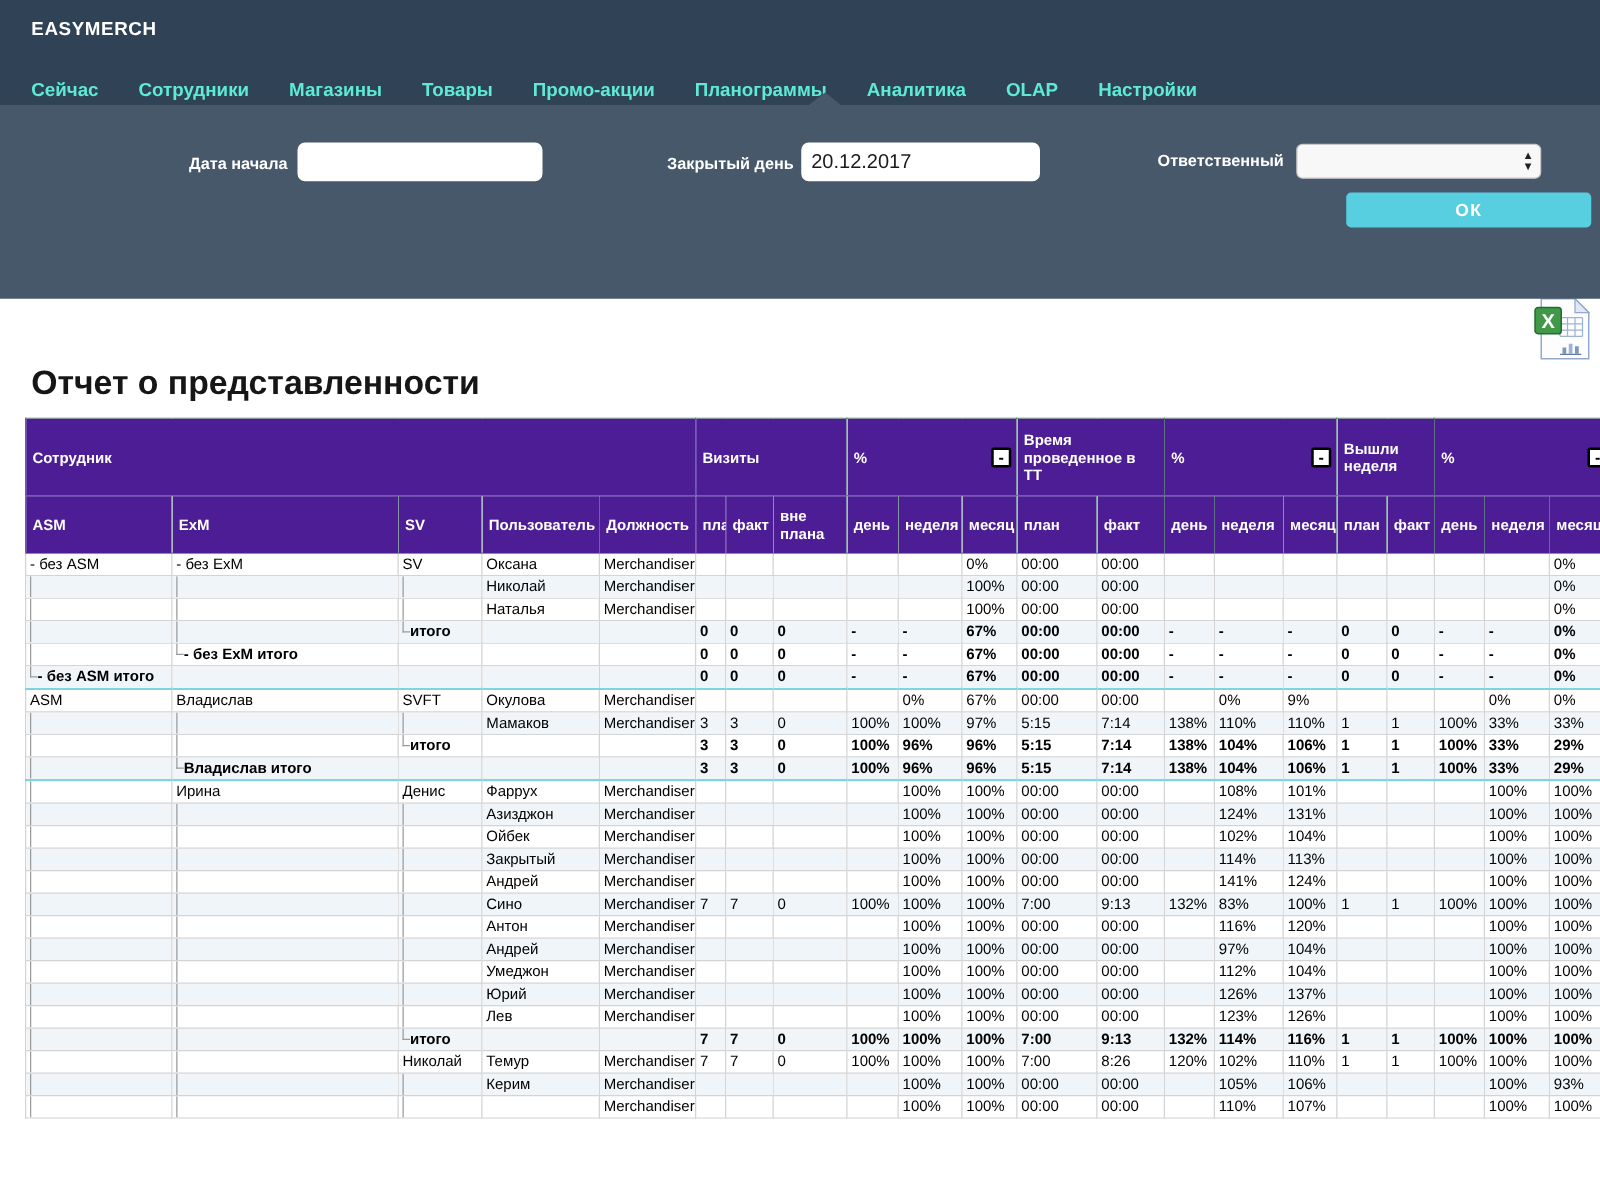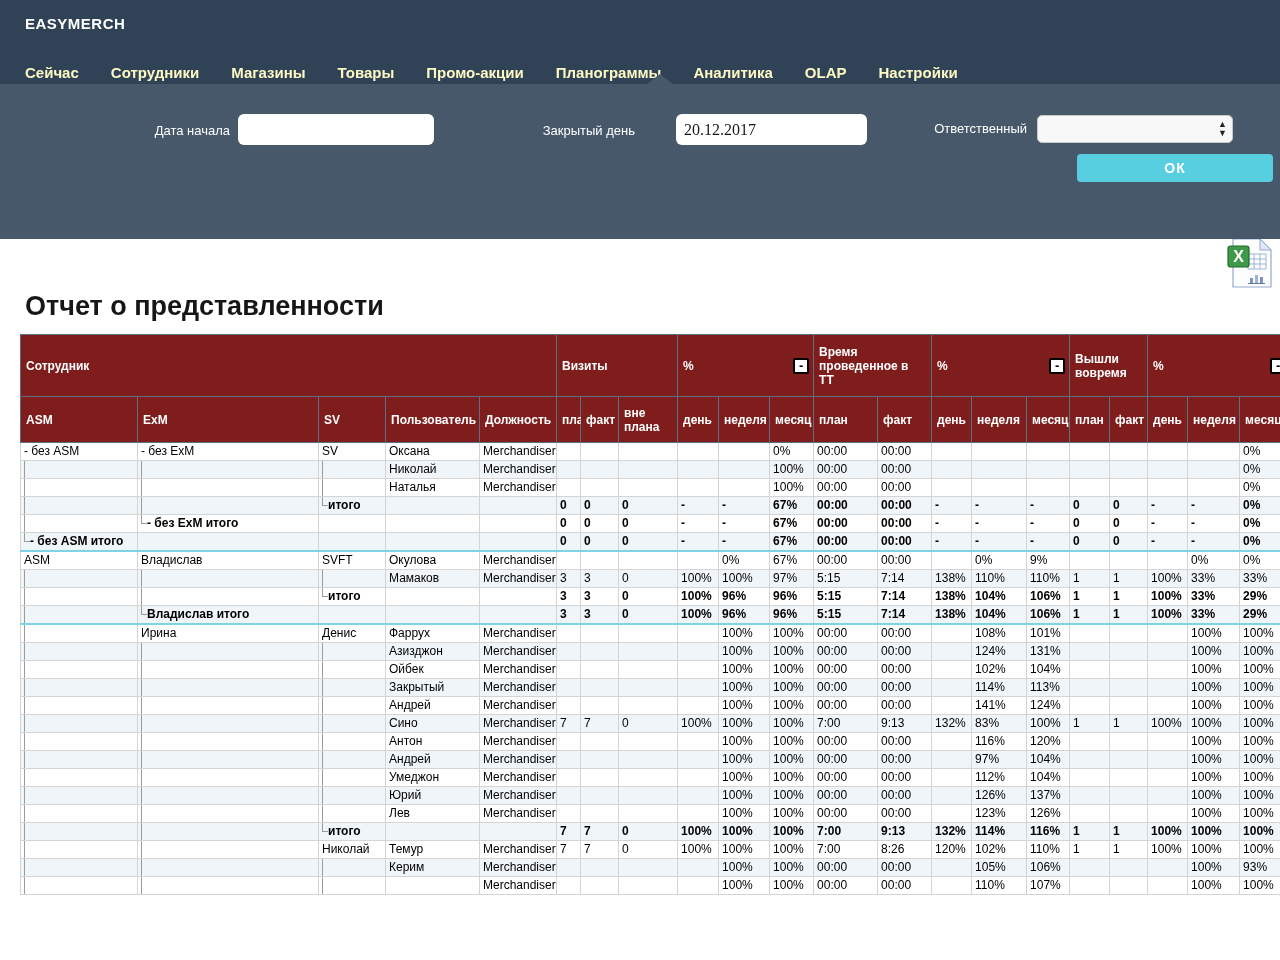--- a/index.html
+++ b/index.html
@@ -11,52 +11,52 @@
   .logo { position:absolute; top:15px; left:25px; font-size:15px; font-weight:700; letter-spacing:.5px; }
   .balance-badge { position:absolute; top:9px; left:50%; transform:translateX(-50%);
     border:2px solid #fff; border-radius:9px; padding:3px 13px; font-size:17px; font-weight:700;
     white-space:nowrap; }
   .balance-badge .val { color:var(--yellow,#f8d74a); }
   .user-links { position:absolute; top:12px; right:10px; text-align:right; font-size:13.5px;
     font-weight:700; line-height:1.45; }
   .user-links a { color:#fff; text-decoration:underline; cursor:pointer; }
   .user-links .sep,.user-links .uname { color:#fff; text-decoration:none; }
   .main-nav { position:absolute; left:25px; top:64px; display:flex; gap:32px; font-size:15px; font-weight:600; }
-  .nav-item { color:#fef9c3; cursor:pointer; white-space:nowrap; }
+  .nav-item { color:#5eead4; cursor:pointer; white-space:nowrap; }
 
   
   .filter-panel { position:relative; height:155px; background:#46586a; color:#fff; }
   .panel-notch { position:absolute; top:-10px; left:647px; width:0; height:0;
     border-left:13px solid transparent; border-right:13px solid transparent;
     border-bottom:10px solid #46586a; }
-  .f-label { position:absolute; font-size:13px; font-weight:400; text-align:right; }
+  .f-label { position:absolute; font-size:13px; font-weight:700; text-align:right; }
   .lbl-date  { top:39px; left:100px; width:130px; }
   .lbl-closed{ top:39px; left:420px; width:215px; }
   .lbl-resp  { top:37px; left:800px; width:227px; }
   .f-input { position:absolute; background:#fff; border:none; border-radius:6px;
     font-size:16px; color:#1a1a1a; padding:0 8px; font-family:inherit; }
   .inp-date   { top:30px; left:238px; width:196px; height:31px; }
-  .inp-closed { top:30px; left:676px; width:191px; height:31px;font-family:Liberation Serif, serif; }
+  .inp-closed { top:30px; left:641px; width:191px; height:31px; }
   .f-select { position:absolute; top:31px; left:1037px; width:196px; height:28px;
     background:#f8f8f8; border:1px solid #c8c8c8; border-radius:5px; cursor:pointer; }
   .f-select .stepper { position:absolute; right:5px; top:4px; display:flex; flex-direction:column;
     line-height:9px; font-size:9px; color:#222; }
   .ok-btn { position:absolute; top:70px; left:1037px; width:196px; height:28px;
     background:var(--accent,#57cfe1); color:#fff; border:none; border-radius:4px;
     font-size:14px; font-weight:700; letter-spacing:1px; cursor:pointer; font-family:inherit;margin-left:40px; }
 
   
   .toolbar { height:52px; display:flex; justify-content:flex-end; align-items:center; padding-right:8px; }
   .excel-icon { cursor:pointer; }
   h1.report-title { margin:0 0 12px 25px; font-size:27px; font-weight:600; color:#161616; }
 
   
   .table-wrap { padding-left:20px; width:1280px; overflow:hidden; }
   table.report { border-collapse:collapse; table-layout:fixed; width:1270px; }
-  thead th { background:#7f1d1d; color:#fff; font-size:12px; font-weight:700;
+  thead th { background:#4c1d95; color:#fff; font-size:12px; font-weight:700;
     text-align:left; vertical-align:middle; padding:3px 5px; border:1px solid #5d7083; position:relative; }
   tr.group-row th { height:62px; }
   tr.col-row th { height:46px; }
   .collapse-btn { position:absolute; right:4px; top:50%; transform:translateY(-50%);
     width:16px; height:16px; background:#fff; color:#000; border:2px solid #000; border-radius:2px;
     font-size:13px; font-weight:700; line-height:11px; text-align:center; cursor:pointer; }
   tbody td { height:18px; line-height:17px; font-size:12px; color:#000; padding:0 3px;
     border:1px solid #d4d4d4; border-top:none; white-space:nowrap; overflow:hidden; position:relative; }
   tbody tr:nth-child(even) td { background:#eff5f9; }
   tbody tr.total-row td { font-weight:700; }
@@ -156,21 +156,21 @@
         <col style="width: 52px;">
         <col style="width: 51px;">
       </colgroup>
       <thead>
         <tr class="group-row">
           <th colspan="5"><span>Сотрудник</span></th>
           <th colspan="3"><span>Визиты</span></th>
           <th colspan="3"><span>%</span><span class="collapse-btn">-</span></th>
           <th colspan="2"><span>Время проведенное в ТТ</span></th>
           <th colspan="3"><span>%</span><span class="collapse-btn">-</span></th>
-          <th colspan="2"><span>Вышли вовремя</span></th>
+          <th colspan="2"><span>Вышли неделя</span></th>
           <th colspan="3"><span>%</span><span class="collapse-btn">-</span></th>
         </tr>
         <tr class="col-row">
           <th>ASM</th>
           <th>ExM</th>
           <th>SV</th>
           <th>Пользователь</th>
           <th>Должность</th>
           <th>план</th>
           <th>факт</th>

